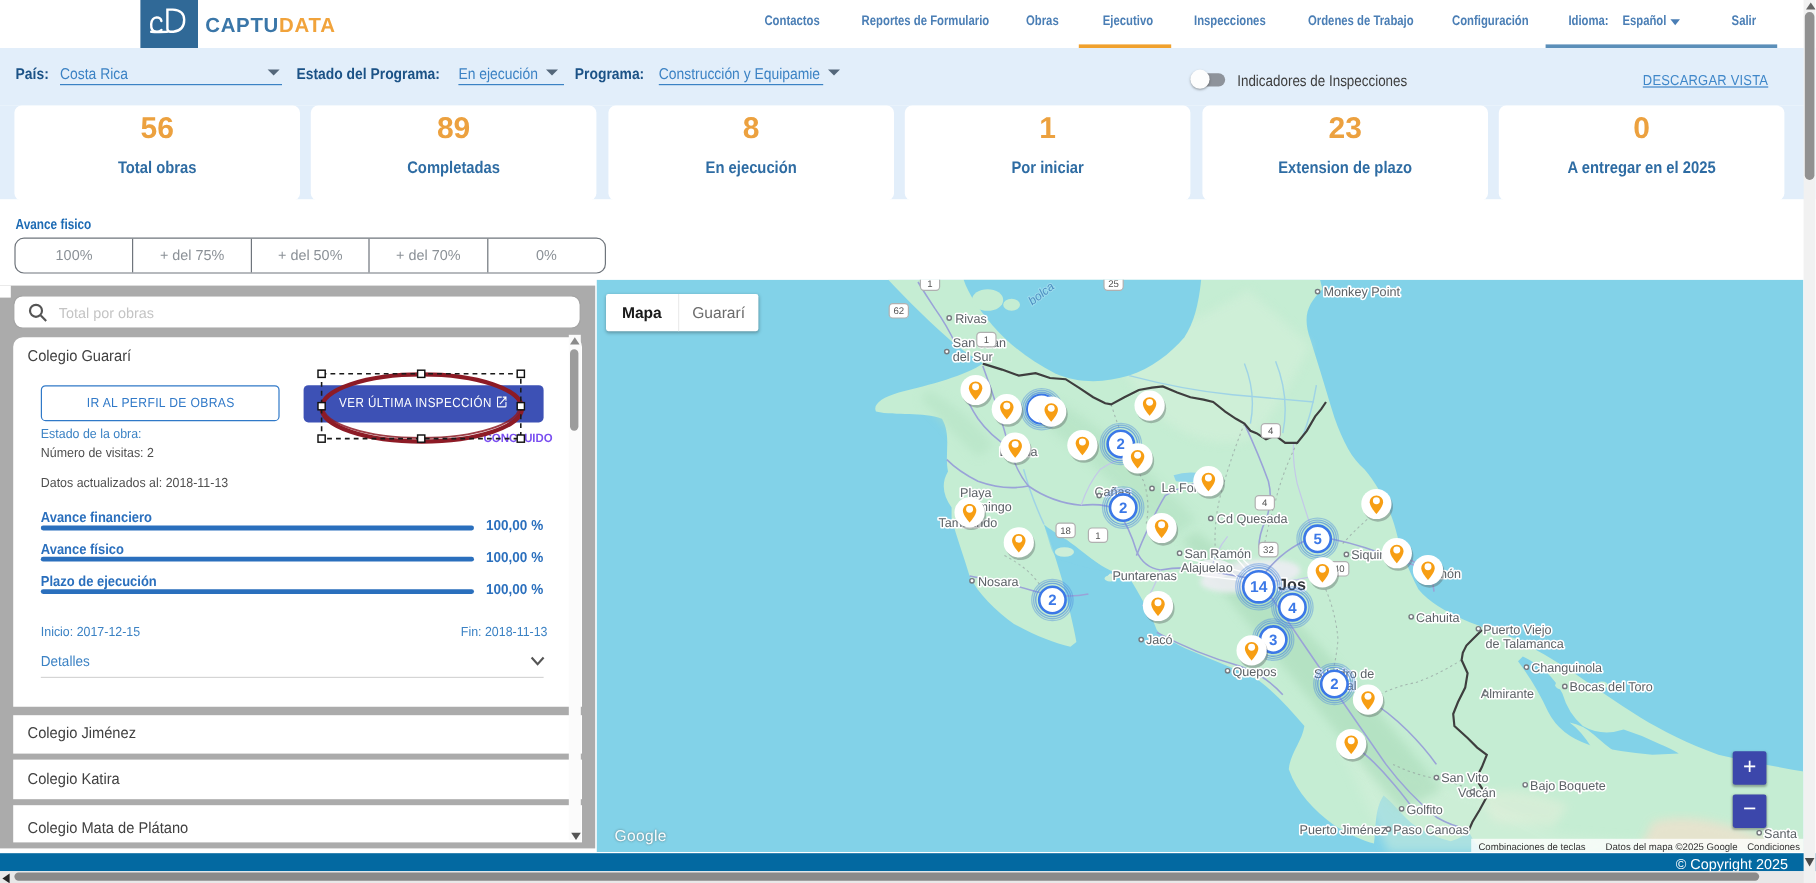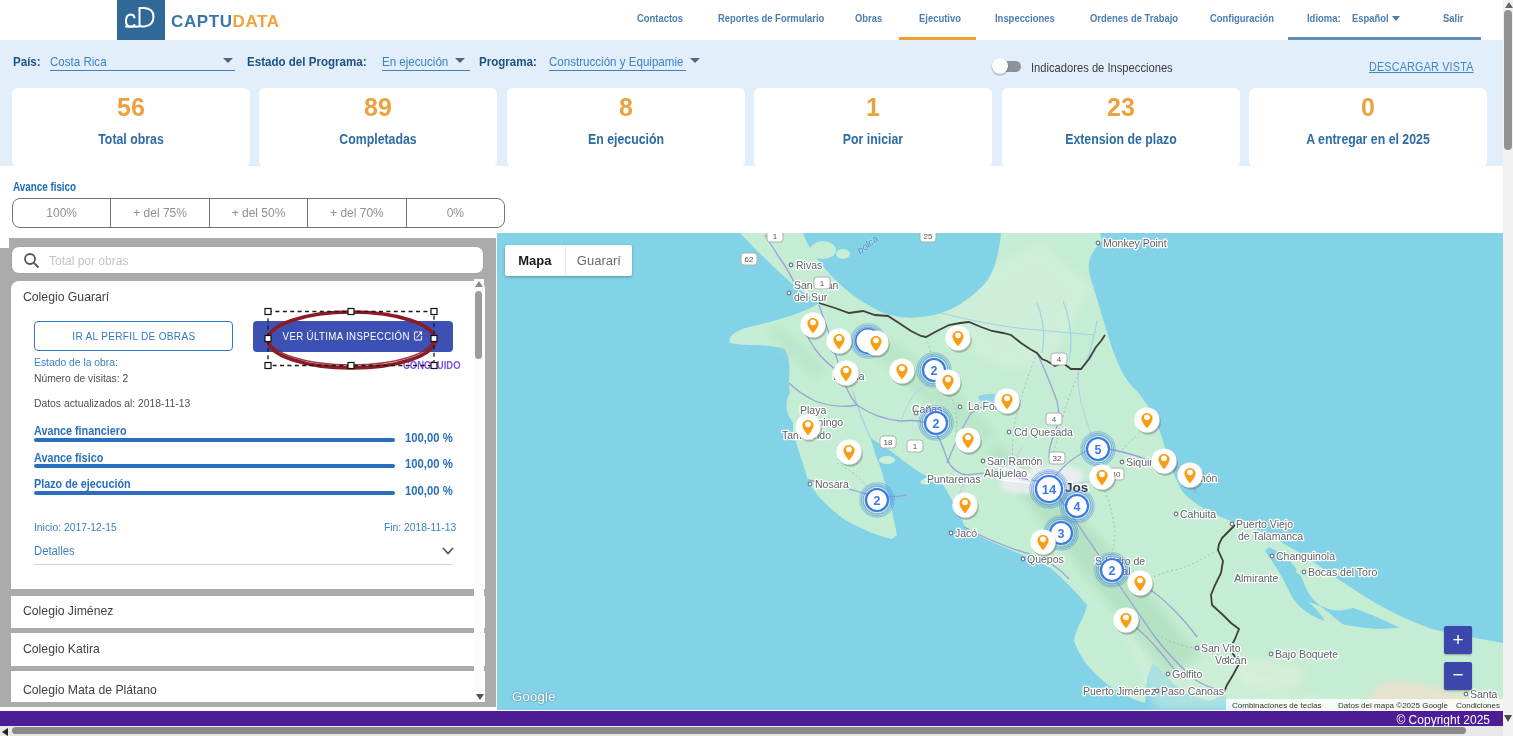--- a/index.html
+++ b/index.html
@@ -61,21 +61,21 @@
 
 #map { left:497px; top:233px; width:1006px; height:477px; overflow:hidden; }
 #mapctl { left:505px; top:245px; width:127px; height:31px; background:#fff; box-shadow:0 1px 3px rgba(0,0,0,0.3); border-radius:2px; display:flex; }
 #mapctl .m1 { width:65px; text-align:center; line-height:31px; font-size:13px; font-weight:bold; color:#1a1a1a; border-right:1px solid #ececec; }
 #mapctl .m2 { width:71px; text-align:center; line-height:31px; font-size:13px; color:#6b6b6b; }
 .zoombtn { left:1444px; width:28px; background:#3c47ab; color:#fff; text-align:center; border-radius:2px; box-shadow:0 1px 2px rgba(0,0,0,0.3); }
 #google { left:502px; top:689px; font-size:13px; color:#fff; opacity:0.95; letter-spacing:0.3px; text-shadow:0 0 2px rgba(60,60,60,0.7);margin-left:10px; }
 #attrib { left:1226px; top:699px; width:277px; height:12px; background:rgba(255,255,255,0.78); font-size:8px; color:#333; white-space:nowrap; }
 
 
-#footer { left:0; top:711px; width:1513px; height:15px; background:#4c1d95; color:#fff; font-size:12px; }
+#footer { left:0; top:711px; width:1513px; height:15px; background:#0369a1; color:#fff; font-size:12px; }
 #hscroll { left:0; top:726px; width:1513px; height:10px; background:#e8e8e8; }
 #hthumb { left:12px; top:727px; width:1454px; height:7px; background:#8a8a8a; border-radius:4px; }
 #vscroll { left:1503px; top:0; width:10px; height:736px; background:#f1f1f1; }
 #vthumb { left:1504px; top:10px; width:8px; height:140px; background:#919191; border-radius:4px; }
 </style>
 </head>
 <body>
 
 <div class="abs" id="nav"></div>
 <div class="abs" id="logo">

